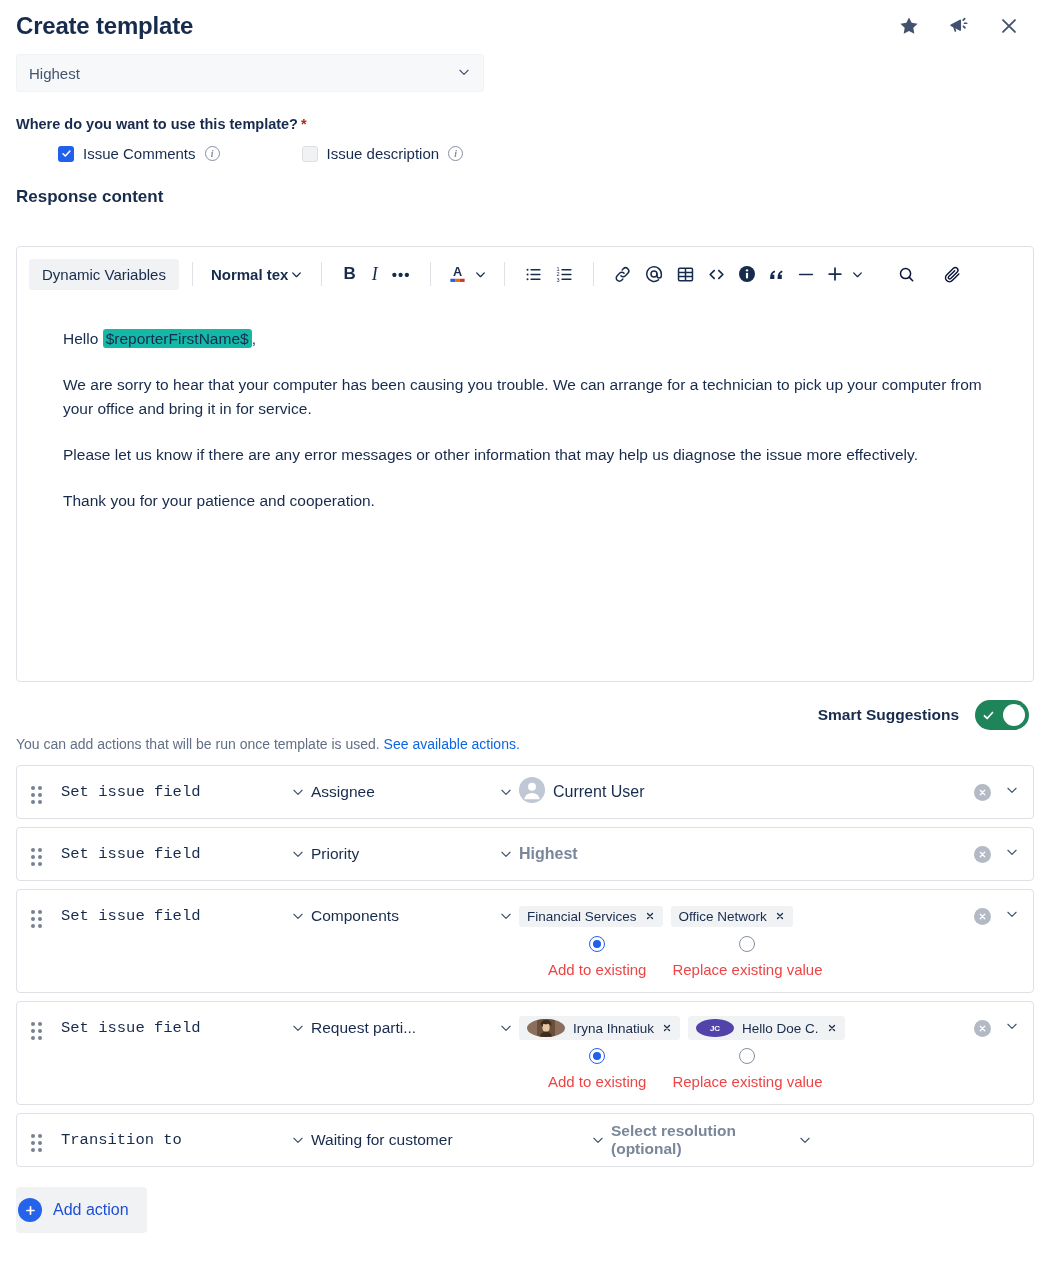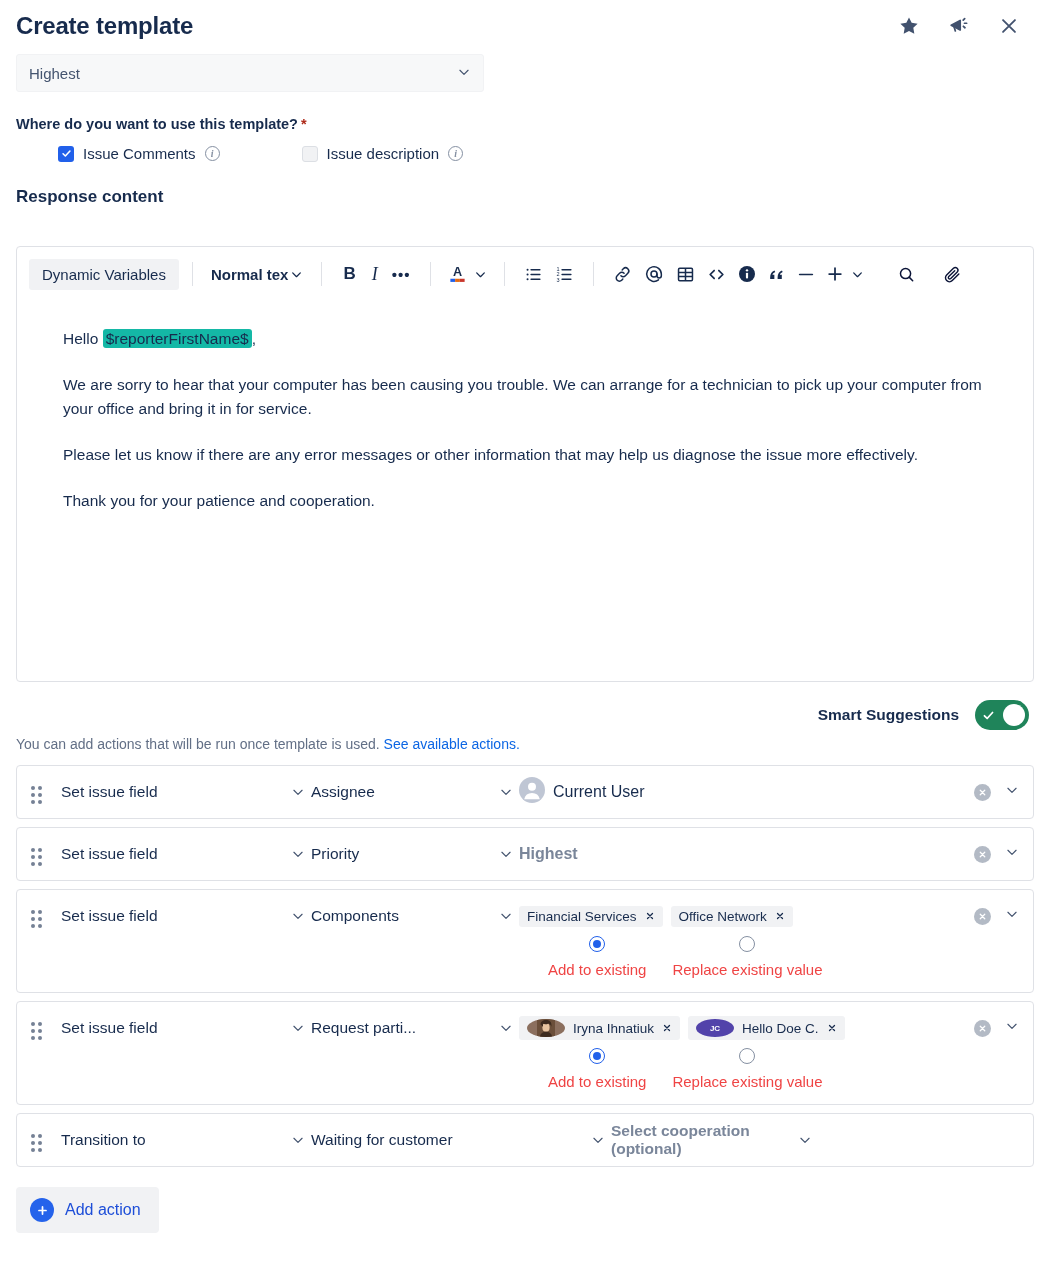--- a/index.html
+++ b/index.html
@@ -162,21 +162,21 @@
   .drag i { width: 4px; height: 4px; border-radius: 50%; background: #758195; display: block; }
   .card-body { flex: 1; display: flex; flex-direction: column; }
   .card-main { display: flex; align-items: center; min-height: 52px; }
 
   .sel {
     display: flex; align-items: center;
     font-size: 15.5px; color: #172B4D; cursor: pointer;
     padding-right: 6px;
   }
   .sel .chev { margin-left: auto; color: #44546F; display: flex; }
-  .sel-type { width: 250px; flex: none; }
+  .sel-type { width: 250px; flex: none; font-family: Liberation Mono, monospace; }
   .sel-field { width: 208px; flex: none; }
   .sel-trans { width: 300px; flex: none; }
   .sel-res { flex: 1; }
   .muted { color: #7A869A; font-weight: bold; }
 
   .val-area { flex: 1; display: flex; align-items: center; gap: 8px; min-width: 0; }
 
   .card-right {
     margin-left: auto; display: flex; align-items: center; gap: 14px;
     padding-left: 14px; flex: none;
@@ -211,21 +211,21 @@
   }
   .radio.on { border-color: #2160EA; border-width: 1.6px; }
   .radio.on::after {
     content: ""; width: 8px; height: 8px; border-radius: 50%; background: #2160EA;
   }
 
   .add-action {
     margin-top: 20px;
     display: inline-flex; align-items: center; gap: 11px;
     background: #F1F2F4; border-radius: 4px;
-    padding: 11px 18px 11px 14px;
+    padding: 11px 18px 11px 2px;
     font-size: 16px; color: #1D4ED8; font-weight: 400;
     cursor: pointer;
   }
   .plus-circle {
     width: 24px; height: 24px; border-radius: 50%; background: #2563EB;
     display: flex; align-items: center; justify-content: center; flex: none;
   }
 </style>
 </head>
 <body>
@@ -704,21 +704,21 @@
           </div>
           <div class="sel sel-trans">
             <span>Waiting for customer</span>
             <span class="chev">
                 <svg width="14" height="14" viewBox="0 0 24 24" fill="none" stroke="#44546F" stroke-width="2" stroke-linecap="round" stroke-linejoin="round">
                   <path d="M5 9l7 7 7-7"></path>
                 </svg>
               </span>
           </div>
           <div class="sel sel-res">
-            <span class="muted">Select cooperation (optional)</span>
+            <span class="muted">Select resolution (optional)</span>
             <span class="chev" style="margin-left:14px;">
                 <svg width="14" height="14" viewBox="0 0 24 24" fill="none" stroke="#44546F" stroke-width="2" stroke-linecap="round" stroke-linejoin="round">
                   <path d="M5 9l7 7 7-7"></path>
                 </svg>
               </span>
           </div>
           <div style="flex:1;"></div>
         </div>
       </div>
     </div>

